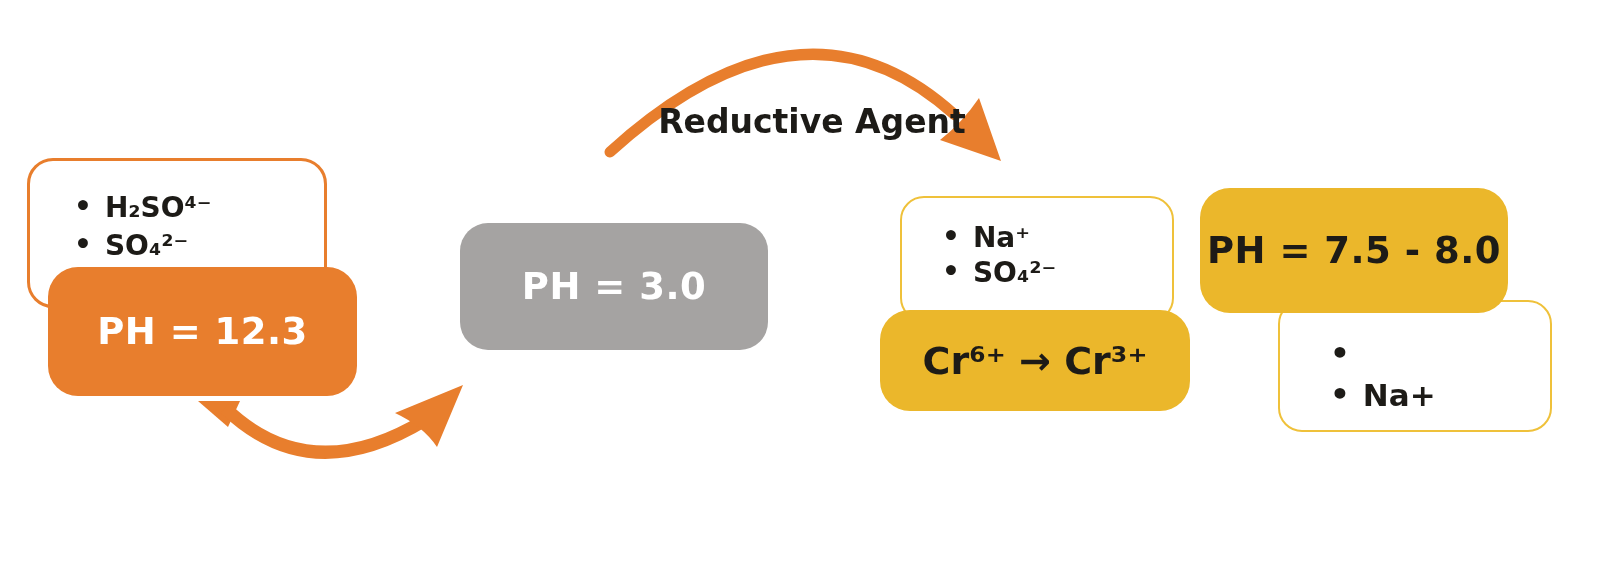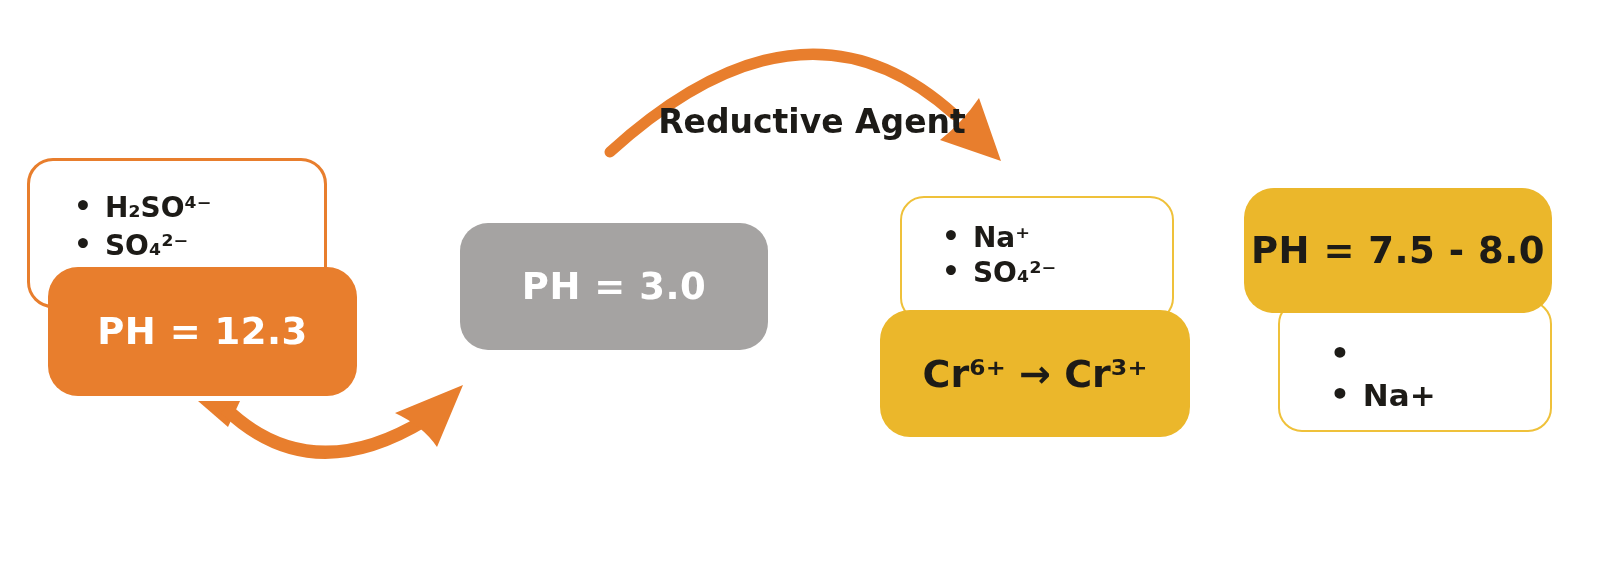--- a/index.html
+++ b/index.html
@@ -93,25 +93,25 @@
     <div class="bullet-row">
       <span class="bullet-dot">•</span>
       <span>Na⁺</span>
     </div>
     <div class="bullet-row">
       <span class="bullet-dot">•</span>
       <span>SO₄²⁻</span>
     </div>
   </div>
 
-  <div class="abs solid-box fill-yellow" style="left:880px;top:310px;width:310px;height:127px;">
+  <div class="abs solid-box fill-yellow" style="left:880px;top:310px;width:310px;height:101px;">
     <span class="cr-text">Cr⁶⁺ →  Cr³⁺</span>
   </div>
 
-  <div class="abs solid-box fill-yellow" style="left:1244px;top:188px;width:308px;height:125px;">
+  <div class="abs solid-box fill-yellow" style="left:1200px;top:188px;width:308px;height:125px;">
     <span class="ph-text" style="color:var(--text_dark);">PH = 7.5 - 8.0</span>
   </div>
 
   <div class="abs outline-box outline-yellow g4-list" style="left:1278px;top:300px;width:274px;height:132px;border-radius:24px;">
     <div class="bullet-row">
       <span class="bullet-dot">•</span>
     </div>
     <div class="bullet-row">
       <span class="bullet-dot">•</span>
       <span>Na+</span>

